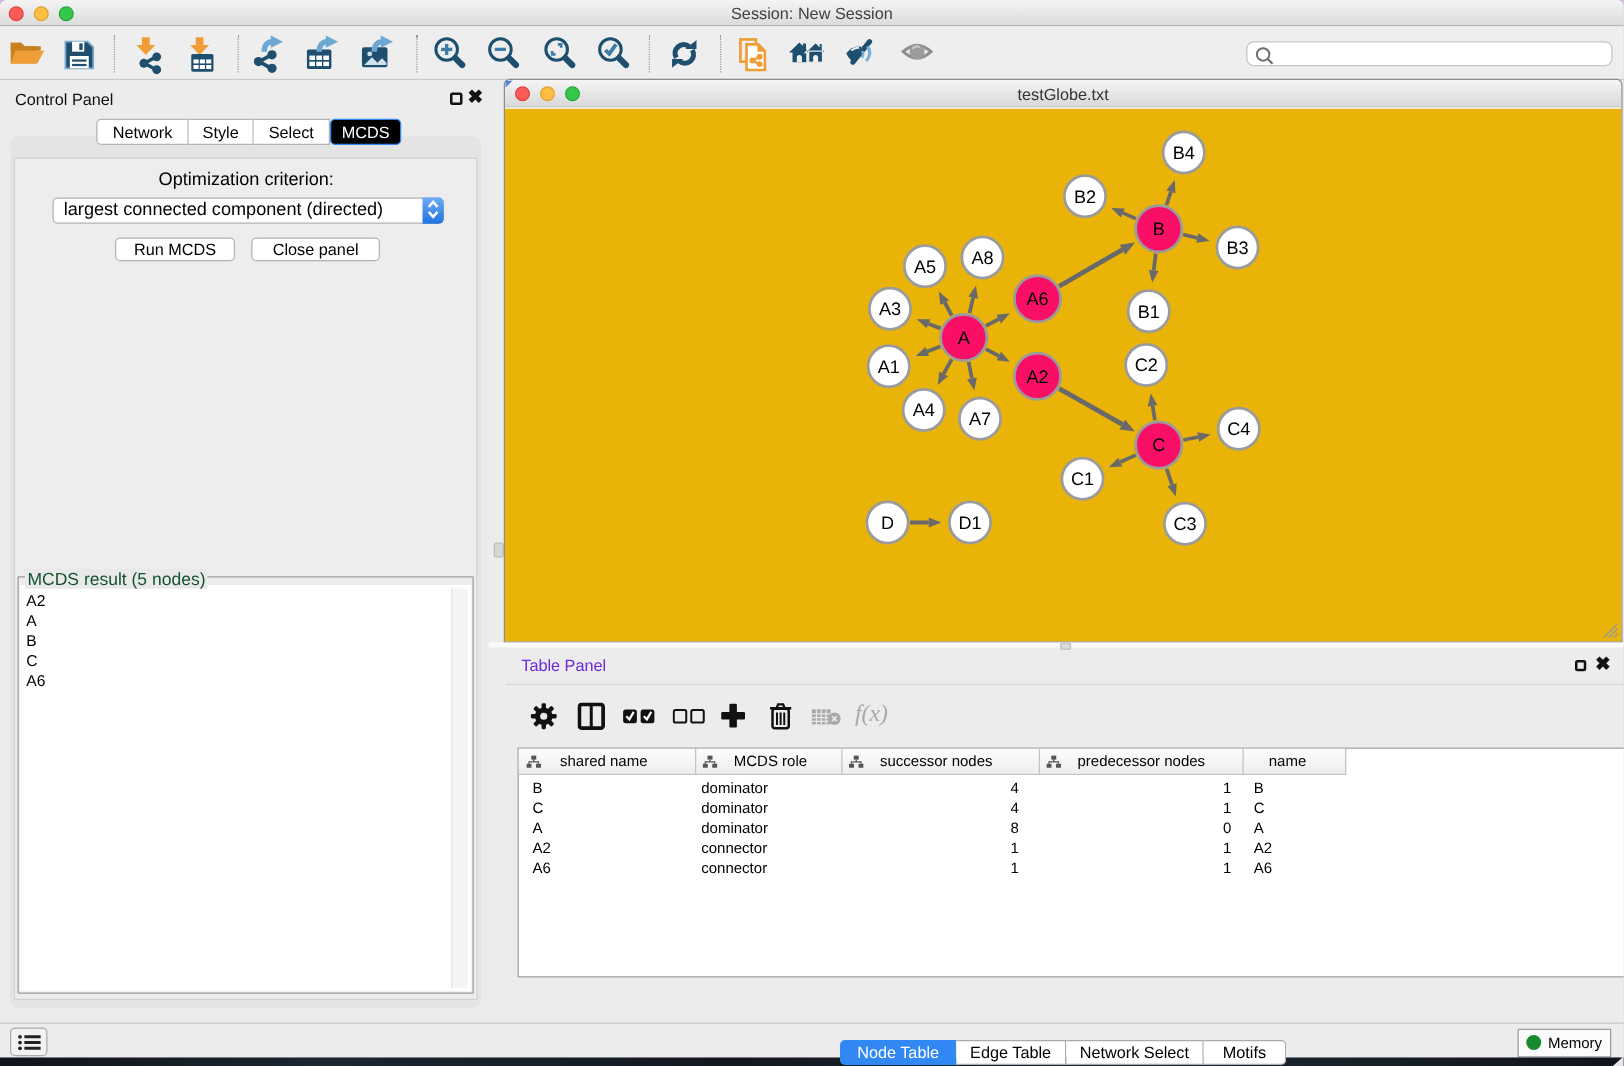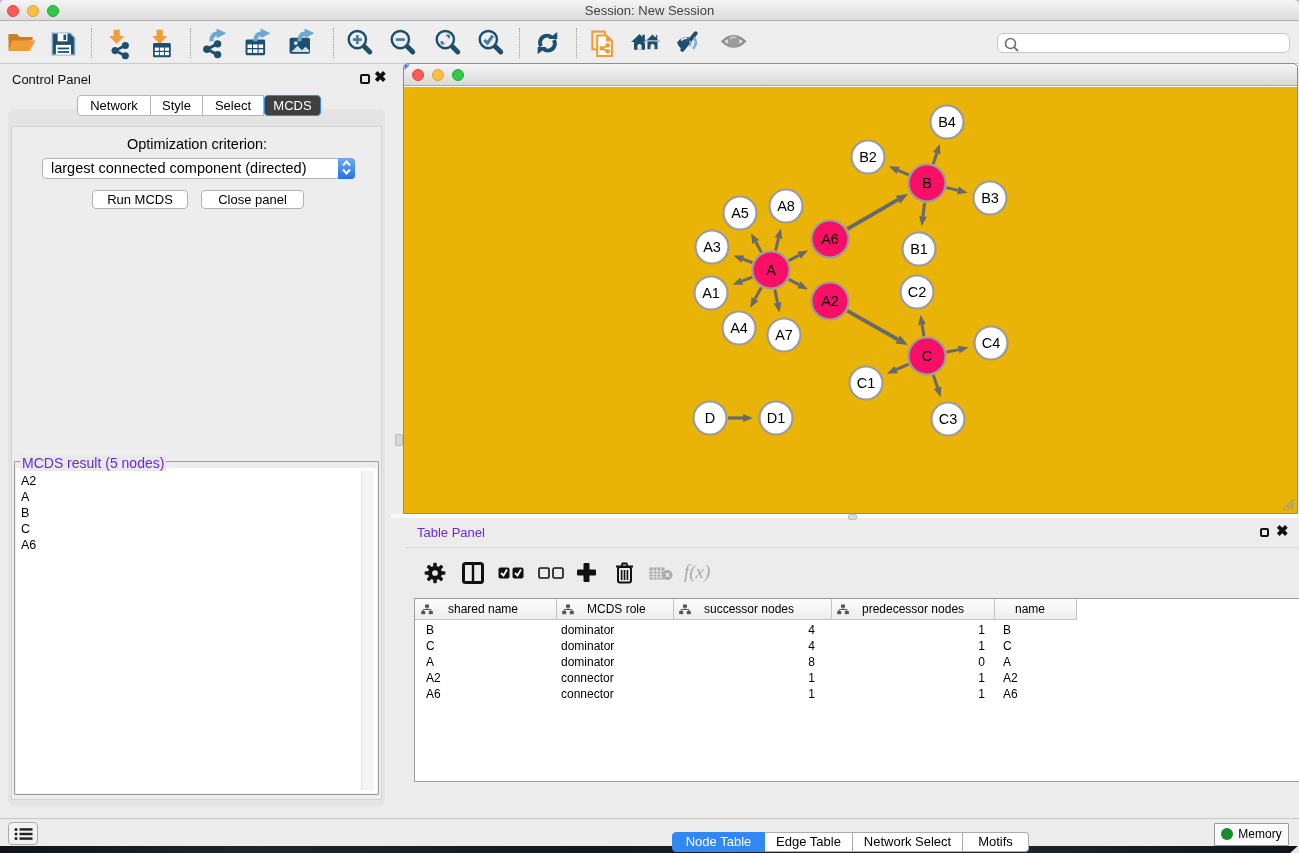--- a/index.html
+++ b/index.html
@@ -23,27 +23,27 @@
 
 
 #cp-title { position:absolute; left:12px; top:72px; font-size:13px; color:#111; }
 #cp-float { position:absolute; left:360px; top:74px; width:10px; height:10px; border:2px solid #111; border-radius:2px; }
 #cp-close { position:absolute; left:374px; top:68px; font-size:15px; font-weight:bold; color:#111; }
 #cp-outer { position:absolute; left:8px; top:109px; width:377px; height:697px; background:#e4e4e4; border-radius:6px; }
 #cp-inner { position:absolute; left:11px; top:126px; width:371px; height:674px; background:#ededed; border:1px solid #d2d2d2; }
 #cp-tabs { position:absolute; left:77px; top:95px; height:21px; display:flex; z-index:5; }
 #cp-tabs .tab { background:#fff; border:1px solid #b4b4b4; border-left:none; font-size:13px; color:#000; text-align:center; line-height:19px; }
 #cp-tabs .tab:first-child { border-left:1px solid #b4b4b4; border-radius:4px 0 0 4px;text-align:center; }
-#cp-tabs .tab.sel { background:#404040; color:#fff; border:1px solid #3188f2; border-radius:4px; }
+#cp-tabs .tab.sel { background:#000000; color:#fff; border:1px solid #3188f2; border-radius:4px; }
 #opt-label { position:absolute; left:0; width:394px; top:136px; text-align:center; font-size:14.5px; color:#000; }
 #dropdown { position:absolute; left:42px; top:158px; width:313px; height:21px; background:#fff; border:1px solid #b2b2b2; border-radius:4px; font-size:14.5px; line-height:19px; padding-left:8px; color:#000; }
 #dd-btn { position:absolute; right:-1px; top:-1px; width:17px; height:21px; border-radius:0 4px 4px 0; background:linear-gradient(#6eaaf8,#2173e2); }
 .btn { position:absolute; height:19px; background:#fff; border:1px solid #b2b2b2; border-radius:4px; font-size:13px; text-align:center; line-height:17px; color:#000; }
 #grp { position:absolute; left:14px; top:461px; width:365px; height:334px; border:1px solid #9c9c9c; border-radius:1px; }
-#grp-label { position:absolute; left:20px; top:455px; font-size:14px; color:#6d28d9; background:#e9e9e9; padding:0 2px; }
+#grp-label { position:absolute; left:20px; top:455px; font-size:14px; color:#14532d; background:#e9e9e9; padding:0 2px; }
 #grp-list { position:absolute; left:1px; top:6px; width:361px; height:325px; background:#fff; font-size:12.5px; color:#000; padding:5px 0 0 5px; line-height:16px; }
 #grp-scroll { position:absolute; right:4px; top:9px; width:13px; height:319px; background:#f4f4f4; border-left:1px solid #e2e2e2; }
 
 
 #desk { position:absolute; left:391px; top:64px; width:908px; height:754px; background:#ececec; }
 #netwin { position:absolute; left:403px; top:63px; width:895px; height:451px; background:#fff; border:1px solid #8d8d8d; border-radius:5px 5px 0 0; }
 #nettitle { position:absolute; left:0; top:0; right:0; height:22px; background:linear-gradient(#f5f5f5,#d9d9d9); border-radius:5px 5px 0 0; border-bottom:1px solid #a8a8a8; }
 #nettitle .title { position:absolute; left:0; right:0; top:4px; text-align:center; font-size:13px; color:#333; }
 #netcanvas { position:absolute; left:0; top:23px; width:893px; height:426px; background:#eab308; }
 
@@ -255,20 +255,21 @@
 </div>
 <div id="grp-label">MCDS result (5 nodes)</div>
 
 <div id="desk"></div>
 <div style="position:absolute;left:395px;top:434px;width:8px;height:12px;background:#d6d6d6;border:1px solid #bcbcbc;border-radius:2px;"></div>
 <div id="netwin">
   <div id="nettitle">
     <div class="tl r" style="left:8px;"></div>
       <div class="tl y" style="left:28px;"></div>
       <div class="tl g" style="left:48px;"></div>
+    <div class="title">testGlobe.txt</div>
   </div>
   <svg style="position:absolute;right:1px;bottom:1px;" width="13" height="13" viewBox="0 0 13 13">
 <g stroke="#9a9a9a" stroke-width="1">
         <line x1="12" y1="1" x2="1" y2="12"></line>
         <line x1="12" y1="5" x2="5" y2="12"></line>
         <line x1="12" y1="9" x2="9" y2="12"></line>
       </g>
     </svg>
 <svg style="position:absolute;left:0;top:0;" width="8" height="8" viewBox="0 0 8 8">
       <path d="M0 0 L8 0 L0 8 Z" fill="none"></path>

